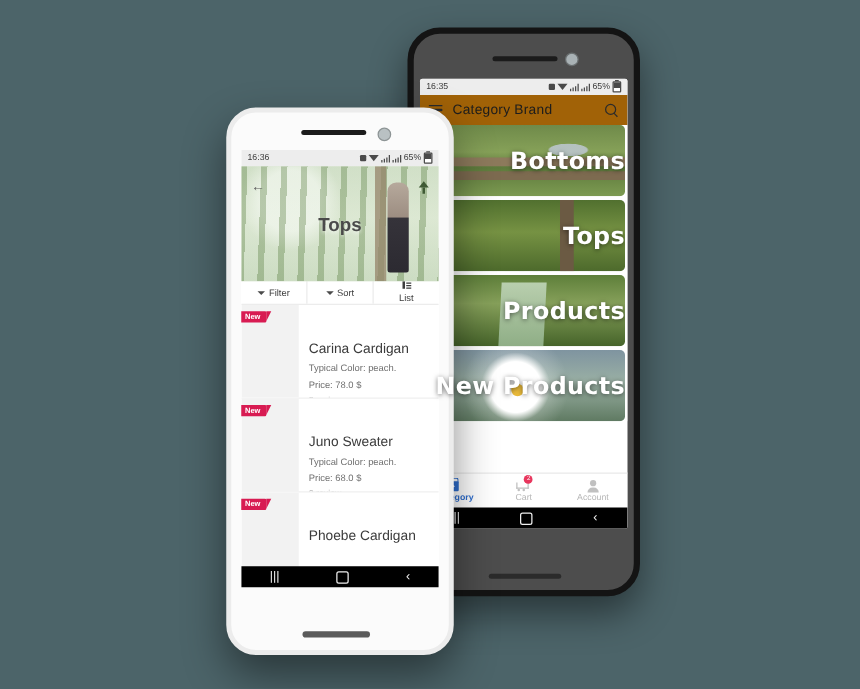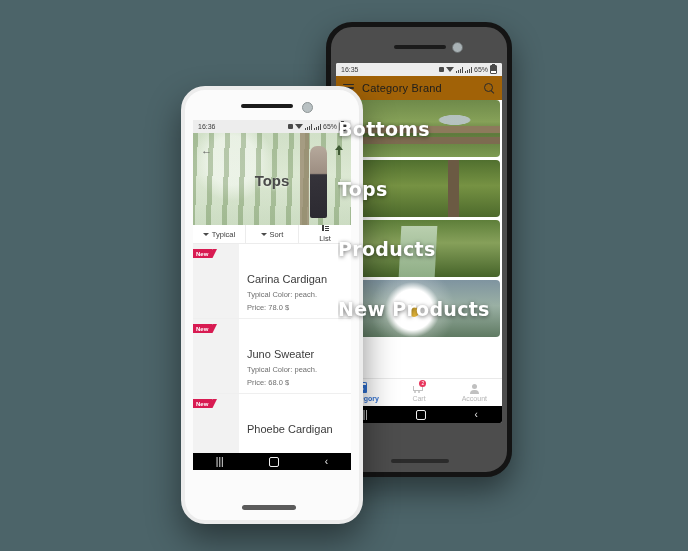--- a/index.html
+++ b/index.html
@@ -65,21 +65,21 @@
   .hamburger span{display:block;height:1.5px;background:#2b2b2b;border-radius:1px;}
   .appbar-title{font-size:11px;color:#1d1d1d;letter-spacing:.2px;flex:1;}
   .search-ico{width:11px;height:11px;position:relative;}
   .search-ico:before{content:"";position:absolute;left:0;top:0;width:7px;height:7px;border:1.3px solid #2b2b2b;border-radius:50%;}
   .search-ico:after{content:"";position:absolute;left:7px;top:7px;width:4px;height:1.3px;background:#2b2b2b;transform:rotate(45deg);transform-origin:left center;}
 
   
   .cat-list{display:flex;flex-direction:column;gap:3px;background:#fff;}
   .cat-tile{
     position:relative;height:57px;border-radius:4px;overflow:hidden;
-    display:flex;align-items:center;justify-content:flex-start;margin:0 2px;
+    display:flex;align-items:center;justify-content:flex-end;margin:0 2px;
   }
   .cat-tile .label{
     position:relative;z-index:2;color:#fff;font-size:19px;font-weight:bold;
     text-shadow:0 1px 4px rgba(0,0,0,.55);letter-spacing:.3px;
     font-family:"DejaVu Sans", sans-serif;
   }
   .cat-tile .bg{position:absolute;inset:0;}
   
   .bg-bottoms{background:
     radial-gradient(ellipse at 72% 35%,rgba(190,200,210,.85) 0 9%,transparent 10%),
@@ -296,21 +296,21 @@
         <div class="trunk"></div>
         <div class="model"></div>
         <div class="back-arrow">←</div>
         <div class="hero-action"></div>
         <div class="hero-title">Tops</div>
       </div>
 
       <div class="toolbar">
         <div class="tool">
           <span class="caret"></span>
-          <span>Typical</span>
+          <span>Filter</span>
         </div>
         <div class="tool">
           <span class="caret"></span>
           <span>Sort</span>
         </div>
         <div class="tool">
           <span class="list-ico">
               <b></b>
               <em>
                 <s></s>

